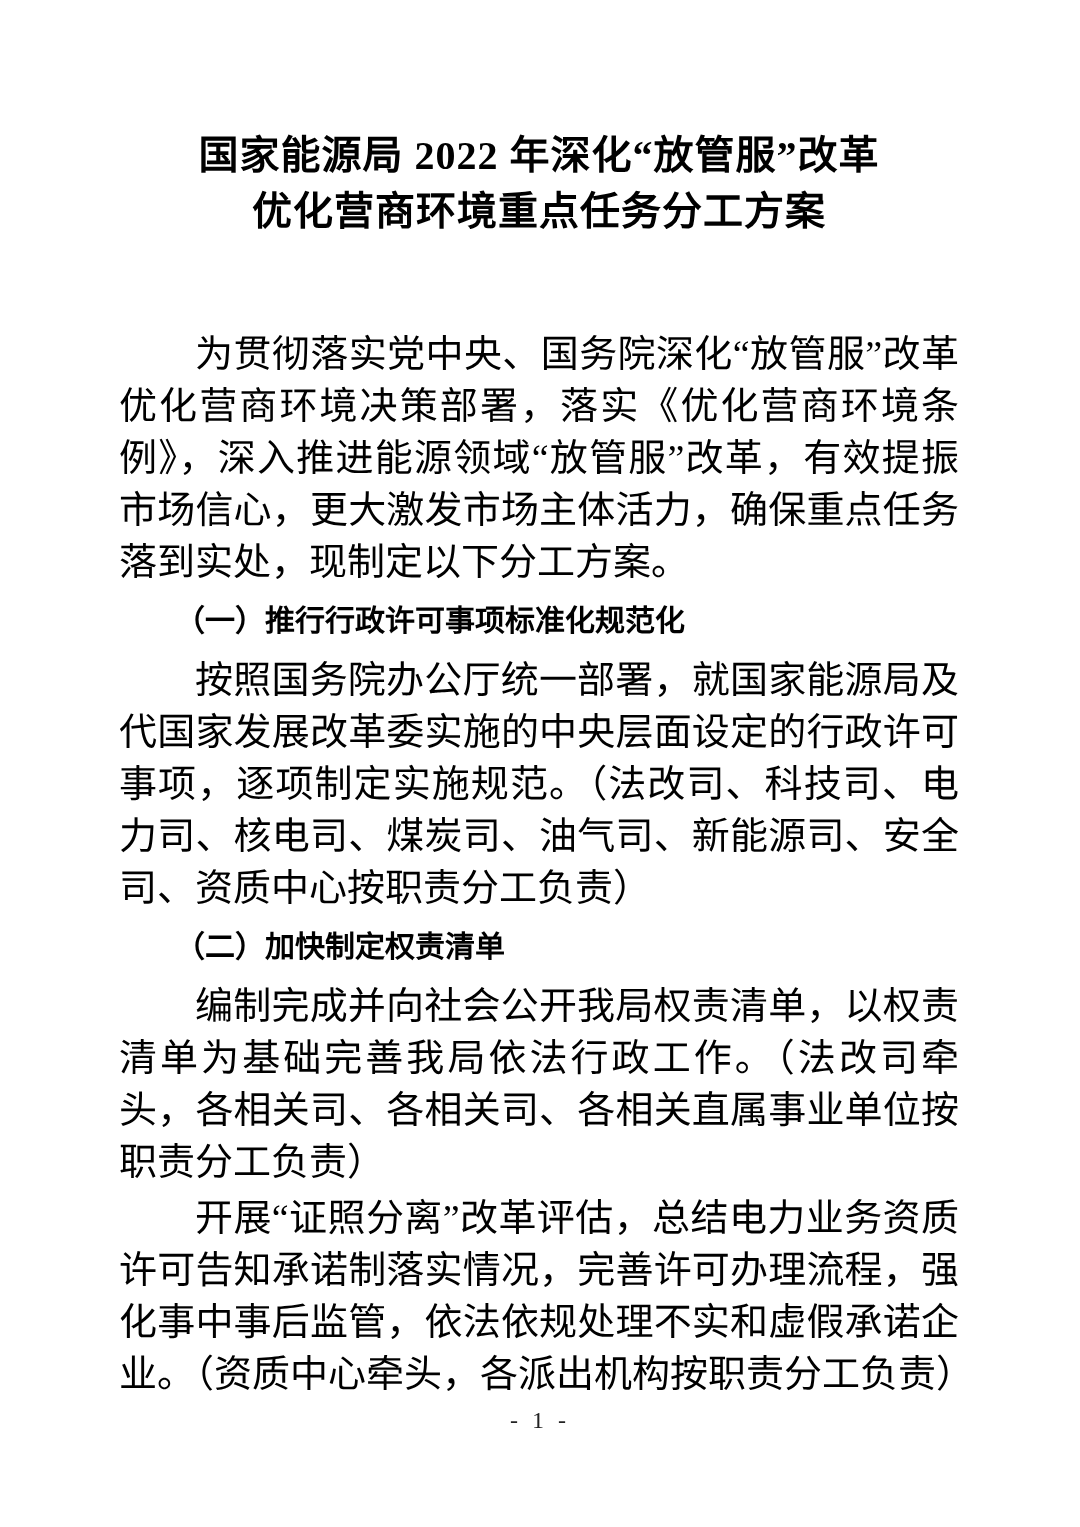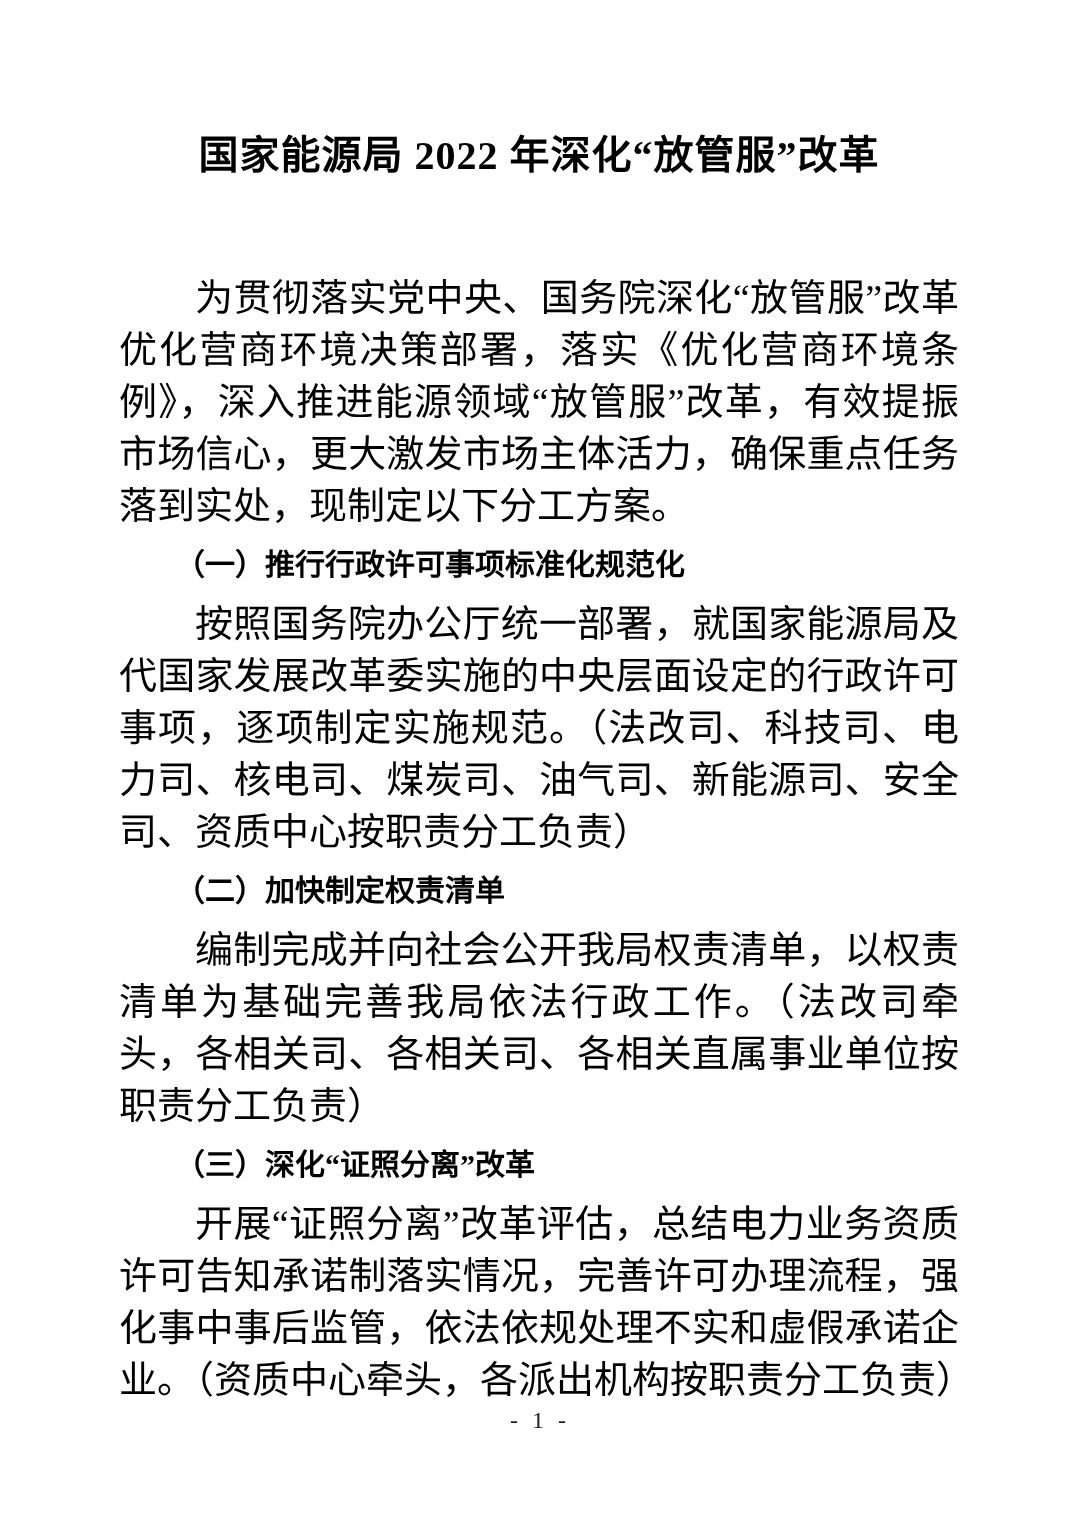--- a/index.html
+++ b/index.html
@@ -76,33 +76,33 @@
   }
 </style>
 </head>
 <body>
 
 <div class="page">
   <div class="content">
 
     <h1 class="doc-title">
       <span class="title-line">国家能源局 2022 年深化“放管服”改革</span>
+      <span class="title-line">优化营商环境重点任务分工方案</span>
     </h1>
 
     <p class="body-para">为贯彻落实党中央、国务院深化“放管服”改革优化营商环境决策部署，落实《优化营商环境条例》，深入推进能源领域“放管服”改革，有效提振市场信心，更大激发市场主体活力，确保重点任务落到实处，现制定以下分工方案。</p>
 
 
     <h3 class="sub-heading">（一）推行行政许可事项标准化规范化</h3>
 
     <p class="body-para">按照国务院办公厅统一部署，就国家能源局及代国家发展改革委实施的中央层面设定的行政许可事项，逐项制定实施规范。（法改司、科技司、电力司、核电司、煤炭司、油气司、新能源司、安全司、资质中心按职责分工负责）</p>
 
     <h3 class="sub-heading">（二）加快制定权责清单</h3>
 
     <p class="body-para">编制完成并向社会公开我局权责清单，以权责清单为基础完善我局依法行政工作。（法改司牵头，各相关司、各相关司、各相关直属事业单位按职责分工负责）</p>
 
-    <h3 class="sub-heading">（三）深化“证照分离”改革</h3>
 
     <p class="body-para">开展“证照分离”改革评估，总结电力业务资质许可告知承诺制落实情况，完善许可办理流程，强化事中事后监管，依法依规处理不实和虚假承诺企业。（资质中心牵头，各派出机构按职责分工负责）</p>
 
   </div>
 
   <div class="page-footer">- 1 -</div>
 </div>
 
 </body></html>

